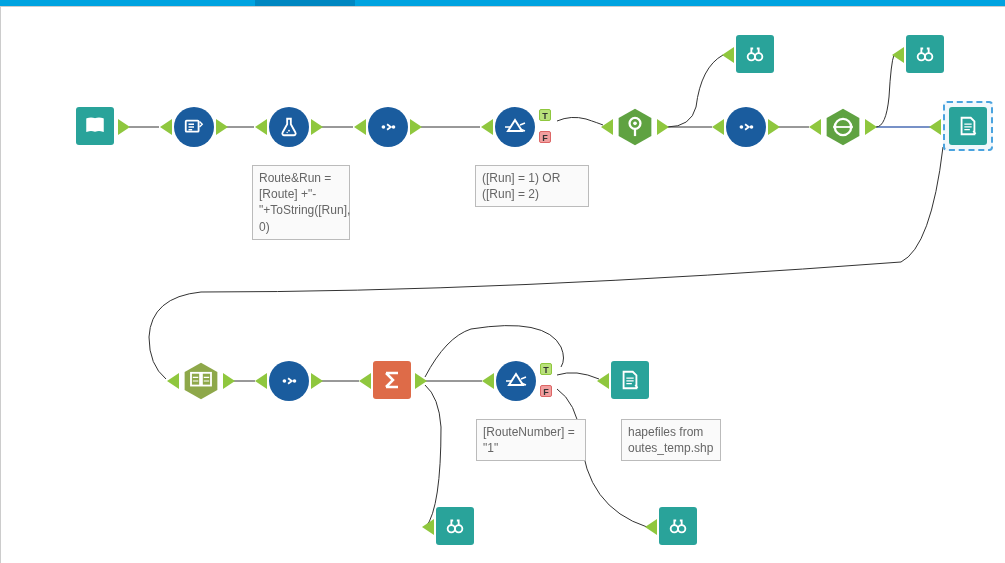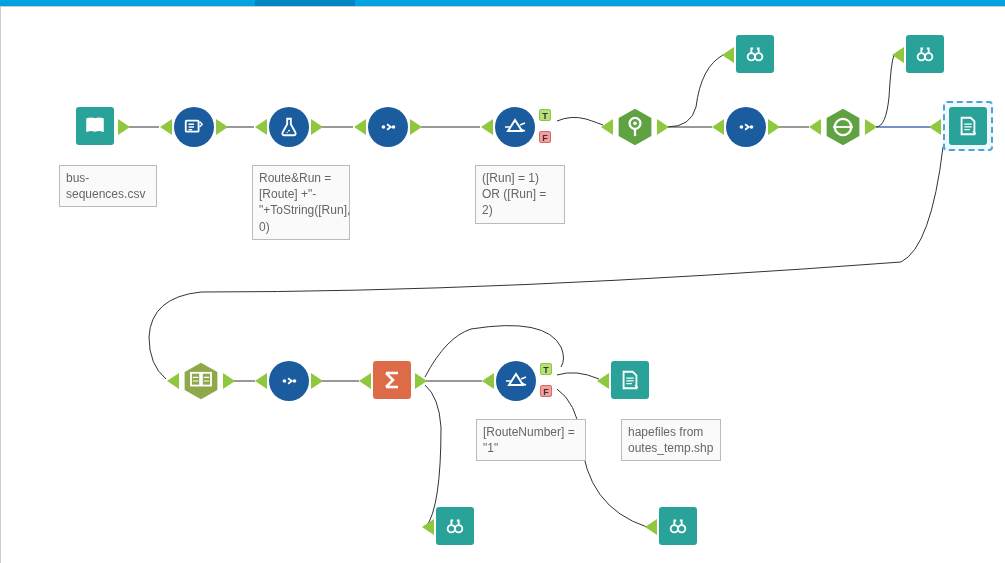--- a/index.html
+++ b/index.html
@@ -70,21 +70,20 @@
 </svg>
 
 <div class="node" style="left:75px;top:100px;">
   <div class="node-icon square teal">
     <svg viewBox="0 0 24 24" width="24" height="24">
           <path fill="#fff" d="M4 5c3-1 5-1 8 0 3-1 5-1 8 0v12c-3-1-5-1-8 0-3-1-5-1-8 0V5z M12 5v12" stroke="#fff" stroke-width="1.5"></path>
         </svg>
   </div>
   <div class="anchor anchor-right" style="left:42px;top:12px;"></div>
 </div>
-<div class="label-box" style="left:58px;top:158px;width:98px;">bus-sequences.csv</div>
 
 <div class="node" style="left:173px;top:100px;">
   <div class="anchor anchor-left" style="left:-14px;top:12px;"></div>
   <div class="circle blue">
     <svg viewBox="0 0 24 24" width="22" height="22">
           <rect x="3" y="5" width="14" height="12" rx="1" fill="none" stroke="#fff" stroke-width="2"></rect>
           <path d="M6 9h6M6 12h6M6 15h4" stroke="#fff" stroke-width="1.5"></path>
           <path d="M18 6l3 3-3 3" stroke="#fff" stroke-width="1.5" fill="none"></path>
         </svg>
   </div>
@@ -120,21 +119,21 @@
   <div class="anchor anchor-left" style="left:-14px;top:12px;"></div>
   <div class="circle blue">
     <svg viewBox="0 0 24 24" width="24" height="24">
           <path d="M5 16 L12 5 L19 16 Z" fill="none" stroke="#fff" stroke-width="2"></path>
           <path d="M2 12h5M17 10l5-2M17 14l5 2" stroke="#fff" stroke-width="1.5"></path>
         </svg>
   </div>
   <div class="tf-badge tf-t" style="left:44px;top:2px;">T</div>
   <div class="tf-badge tf-f" style="left:44px;top:24px;">F</div>
 </div>
-<div class="label-box" style="left:474px;top:158px;width:90px;">([Run] = 1) OR ([Run] = 2)</div>
+<div class="label-box" style="left:474px;top:158px;width:114px;">([Run] = 1) OR ([Run] = 2)</div>
 
 <div class="node" style="left:614px;top:100px;">
   <div class="anchor anchor-left" style="left:-14px;top:12px;"></div>
   <div class="hex">
     <svg viewBox="0 0 44 44">
           <polygon points="22,2 40,12 40,32 22,42 4,32 4,12" fill="#5fa241"></polygon>
           <circle cx="22" cy="18" r="6" fill="none" stroke="#fff" stroke-width="2.5"></circle>
           <path d="M22 24v8" stroke="#fff" stroke-width="2.5"></path>
           <circle cx="22" cy="18" r="2" fill="#fff"></circle>
         </svg>

